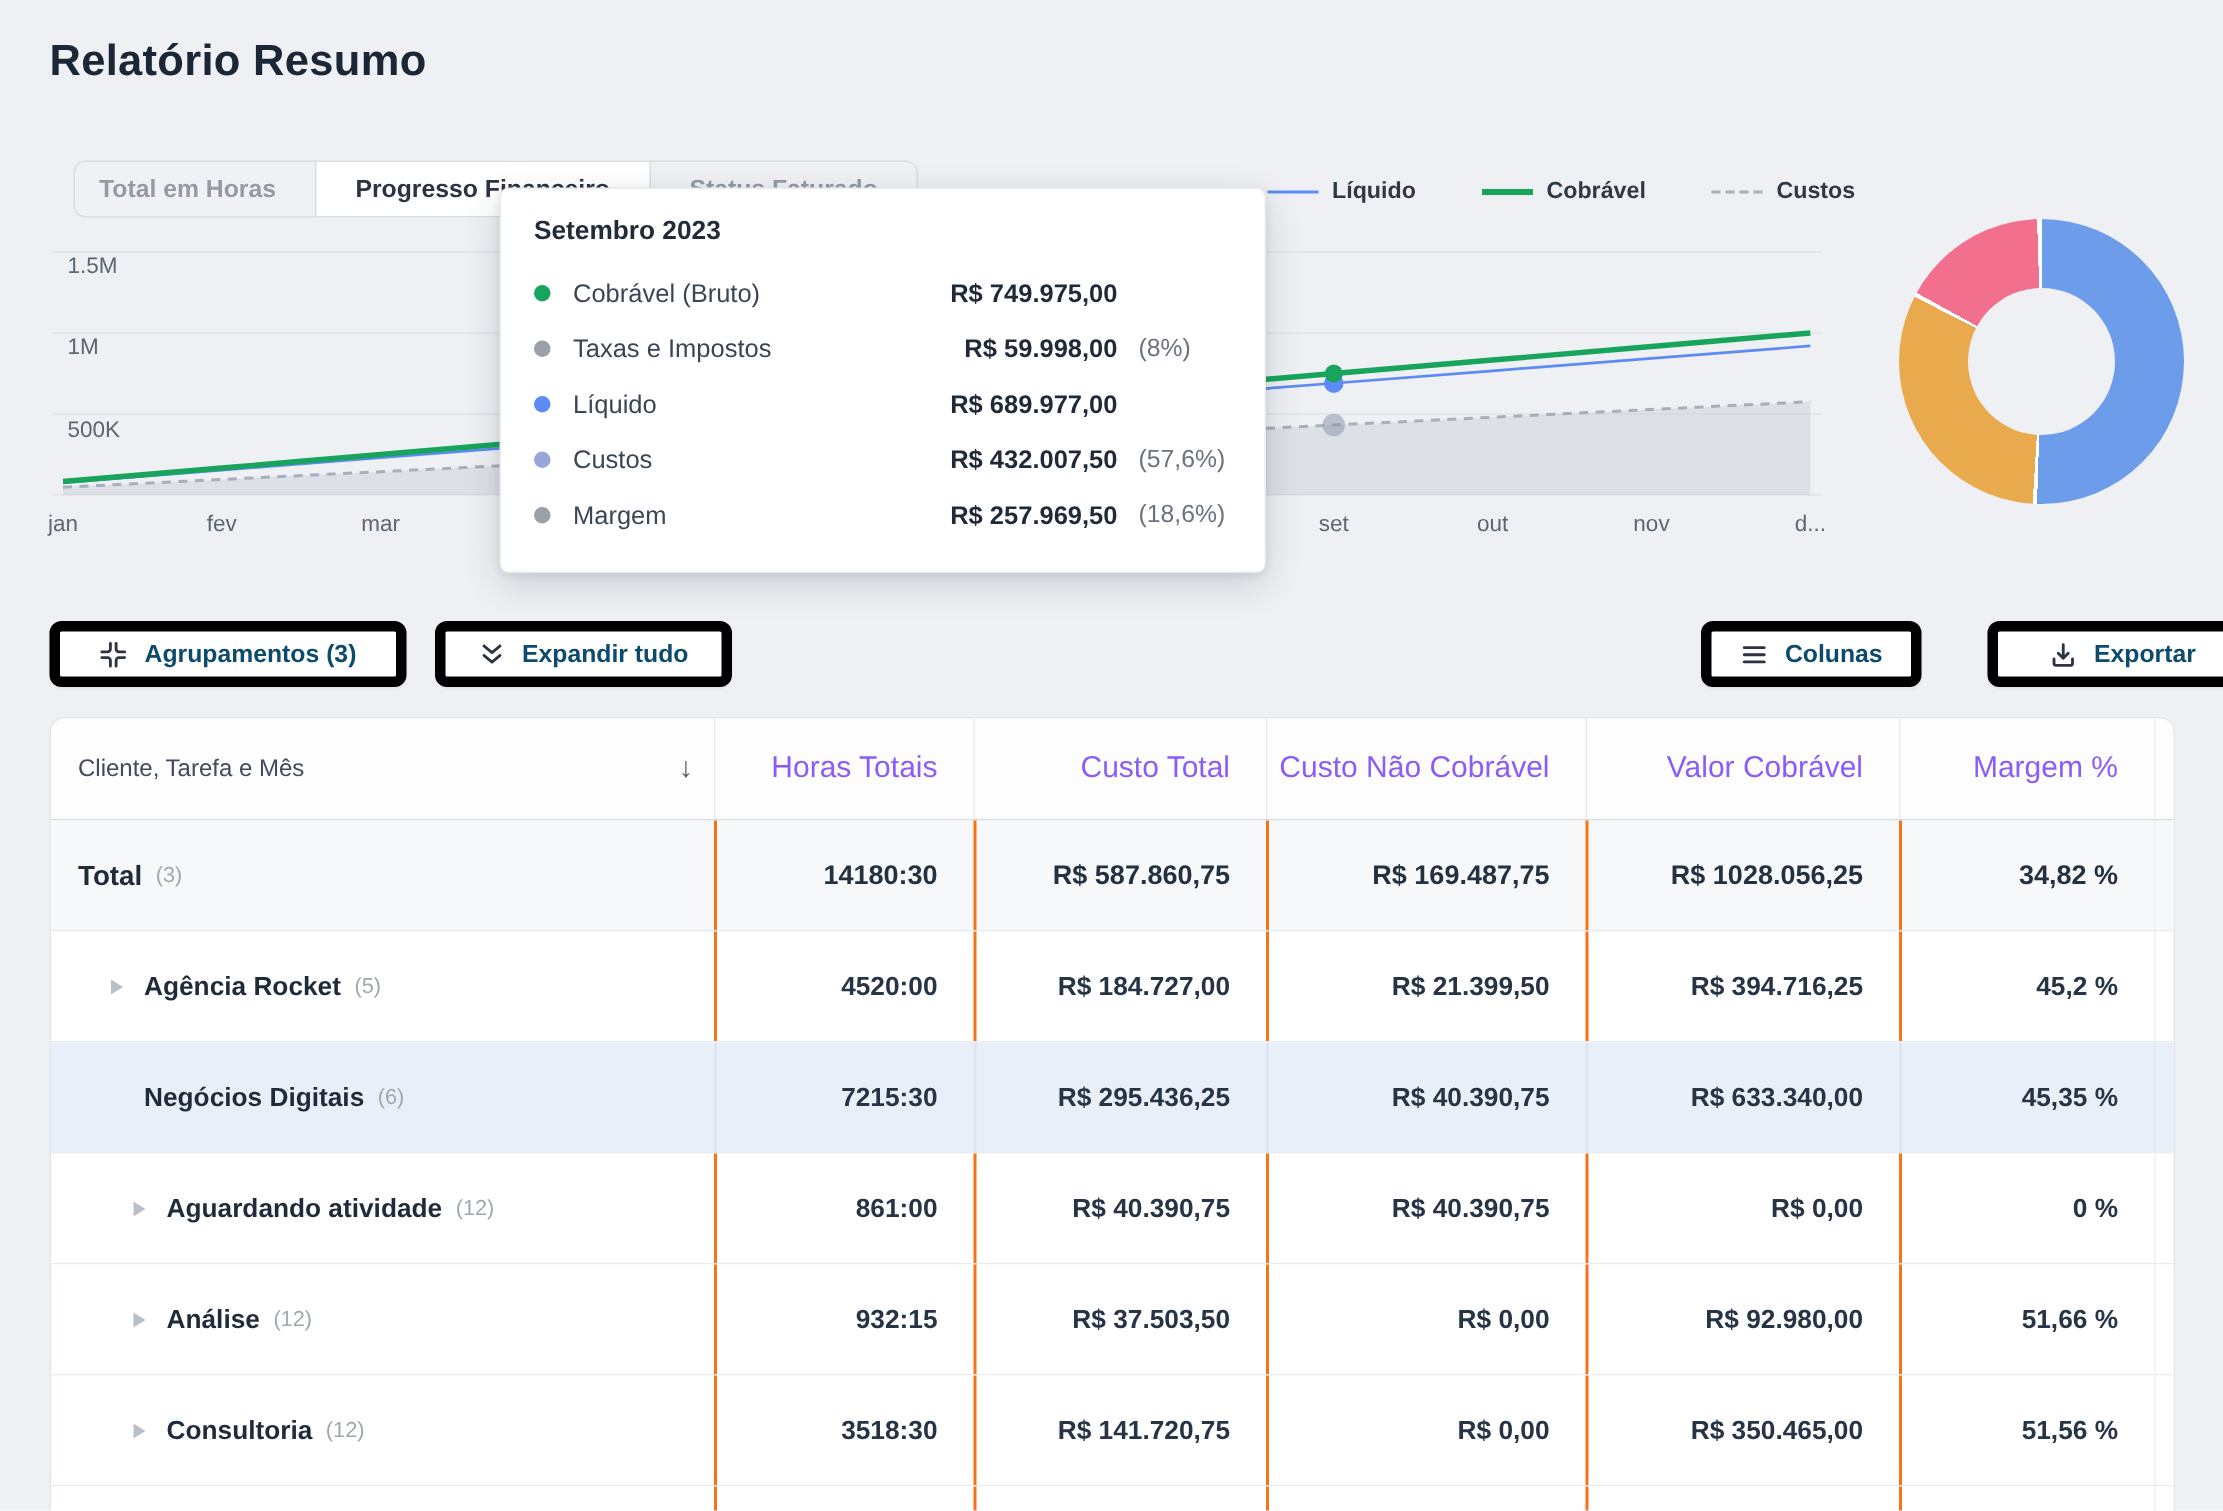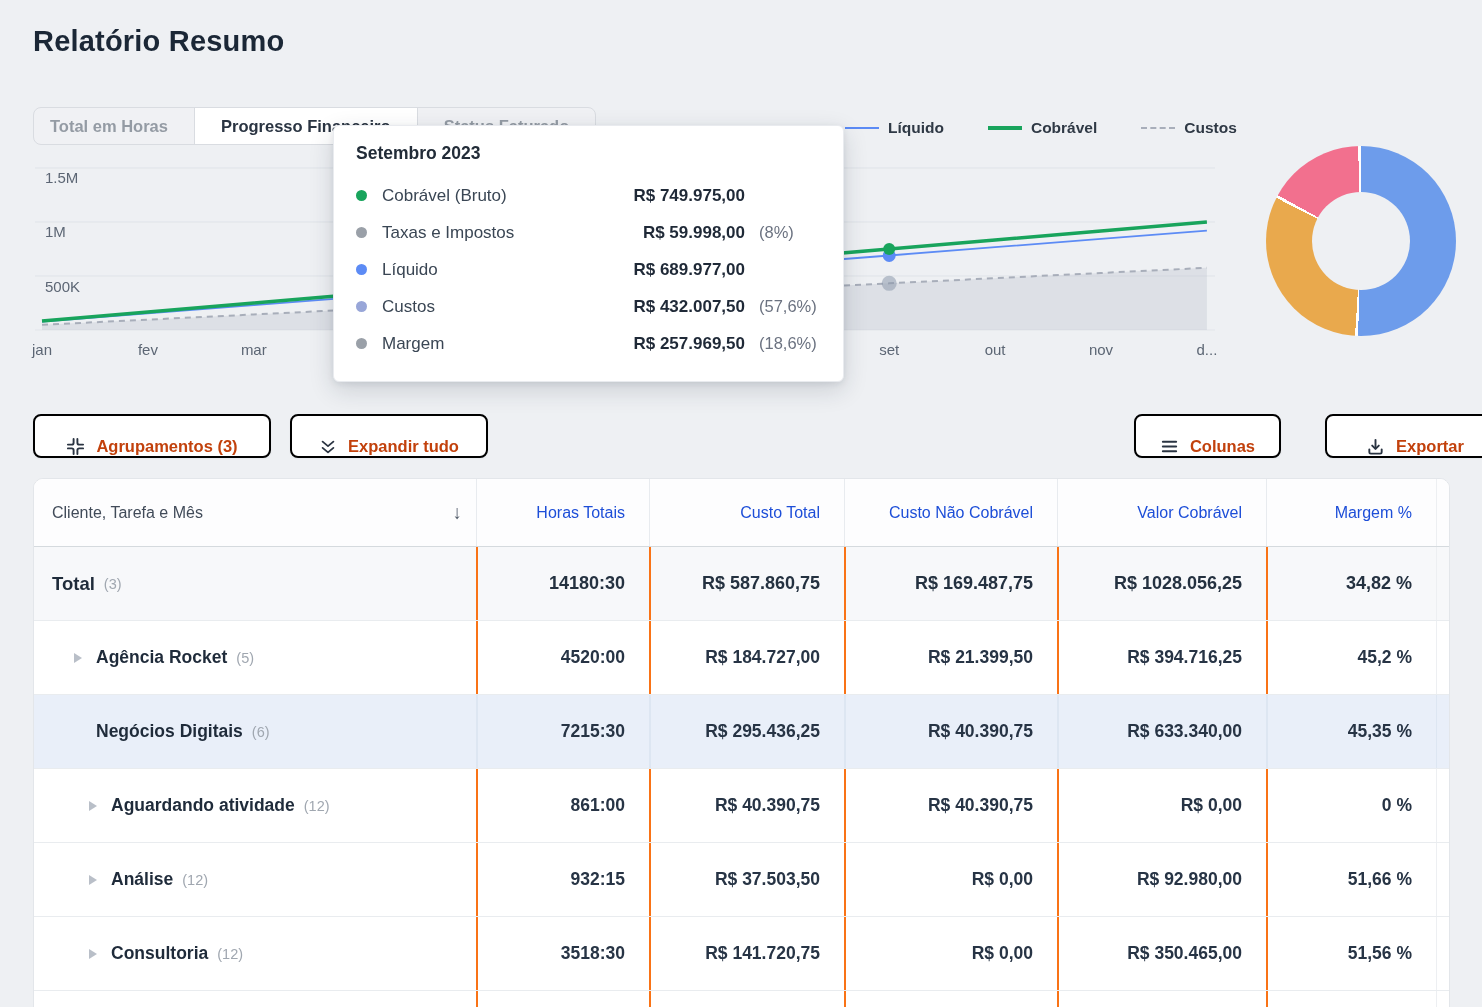--- a/index.html
+++ b/index.html
@@ -13,21 +13,21 @@
   
   .page-title { left:33px; top:25px; font-size:29px; font-weight:700; color:#1b2736; letter-spacing:.2px; }
 
   
   .tabs { left:33px; top:107px; display:flex; }
   .tab {
     height:38px; padding:0 26px; display:flex; align-items:center; justify-content:center;
     background:#f0f1f4; border:1px solid #d9dce1; margin-left:-1px;
     font-size:16.5px; font-weight:600; color:#949ba4; cursor:pointer; white-space:nowrap;
   }
-  .tab:first-child { border-radius:8px 0 0 8px; margin-left:0;padding-left:16px; }
+  .tab:first-child { border-radius:8px 0 0 8px; margin-left:16px;padding-left:16px; }
   .tab:last-child { border-radius:0 8px 8px 0; }
   .tab.active { background:#ffffff; color:#2a3442; z-index:1; }
 
   
   .y-tick { font-size:15px; color:#5c6674; }
   #line-svg { left:35px; top:160px; }
   .x-tick { position:absolute; top:341px; transform:translateX(-50%); font-size:15px; color:#5c6674; }
 
   
   .legend { left:845px; top:119px; display:flex; gap:44px; align-items:center; }
@@ -47,41 +47,41 @@
   }
   .tt-title { font-size:17.5px; font-weight:700; color:#222c38; margin-bottom:13px; }
   .tt-row { display:grid; grid-template-columns:26px 208px 155px 1fr; align-items:center; height:37px; }
   .tt-dot { width:11px; height:11px; border-radius:50%; }
   .tt-label { font-size:17px; color:#3a4654; }
   .tt-value { font-size:17px; font-weight:700; color:#1f2937; text-align:right; }
   .tt-pct { font-size:16.5px; color:#6b7280; padding-left:14px; }
 
   
   .btn {
-    position:absolute; top:414px; height:44px; display:flex; align-items:flex-end; justify-content:center; gap:11px;
-    background:#fff; border:2px solid #000000; border-radius:8px; cursor:pointer;
-    font-size:16.5px; font-weight:600; color:#c2410c; box-shadow:0 1px 2px rgba(20,30,50,.05);
+    position:absolute; top:414px; height:44px; display:flex; align-items:center; justify-content:center; gap:11px;
+    background:#fff; border:7px solid #000000; border-radius:8px; cursor:pointer;
+    font-size:16.5px; font-weight:600; color:#0c4a6e; box-shadow:0 1px 2px rgba(20,30,50,.05);
   }
   .btn svg { flex:none; }
 
   
   .table {
     left:33px; top:478px; width:1417px; background:#fff;
     border:1px solid #e3e6ea; border-radius:10px 10px 0 0; overflow:hidden;
   }
   .tr { display:flex; width:100%; }
   .th-row { height:68px; border-bottom:1px solid #d5dade; background:#fdfdfe; }
   .td, .th { display:flex; align-items:center; flex:none; }
   .c1 { width:442px; padding-left:18px; }
   .c2 { width:173px; } .c3 { width:195px; } .c4 { width:213px; } .c5 { width:209px; } .c6 { width:170px; }
   .c7 { width:13px; }
   .num { justify-content:flex-end; padding-right:24px; border-left:2px solid #f97316; }
   .th.num { border-left:1px solid #e8ebef; }
   .c7 { border-left:1px solid #edeff2; }
-  .th { font-size:16px; color:#1d4ed8; font-weight:500; }
+  .th { font-size:20px; color:#8b5cf6; font-weight:500; }
   .th.c1 { color:#414b59; font-size:16px; padding-right:14px; }
   .sort-arrow { margin-left:auto; font-size:19px; color:#515b69; }
   .row { height:74px; border-bottom:1px solid #e9ecef; background:#fff; }
   .row.total { background:#f7f8fa; }
   .row.selected { background:#e9eff9;text-align:center; }
   .row.selected .num, .row.selected .c7 { border-left-color:#dde6f2; }
   .cell-num { font-size:17.5px; font-weight:600; color:#273445; }
   .row.total .cell-num { font-size:18px; font-weight:700; color:#243140; }
   .row-name { font-size:17.5px; font-weight:700; color:#1f2b3a; }
   .row.total .row-name { font-size:18.5px; }

